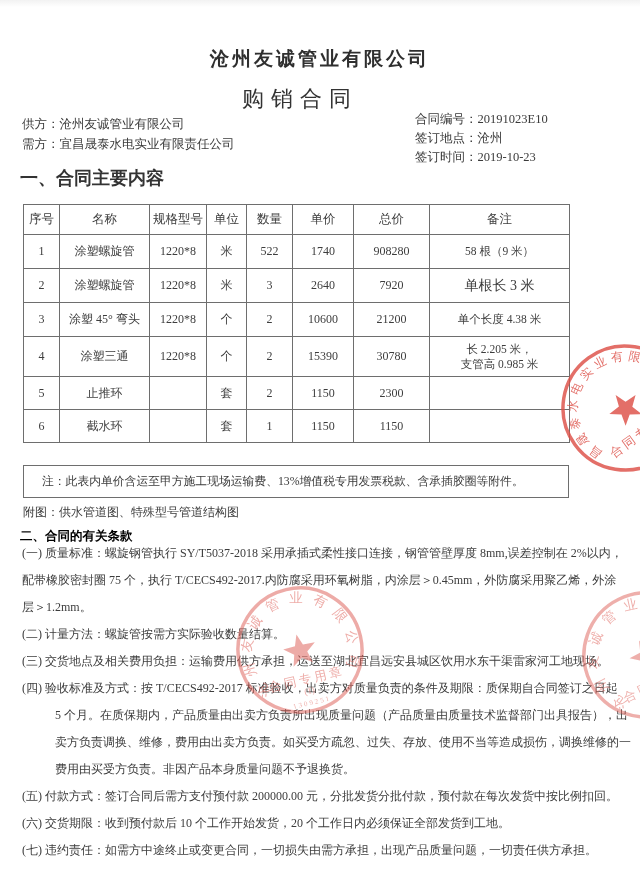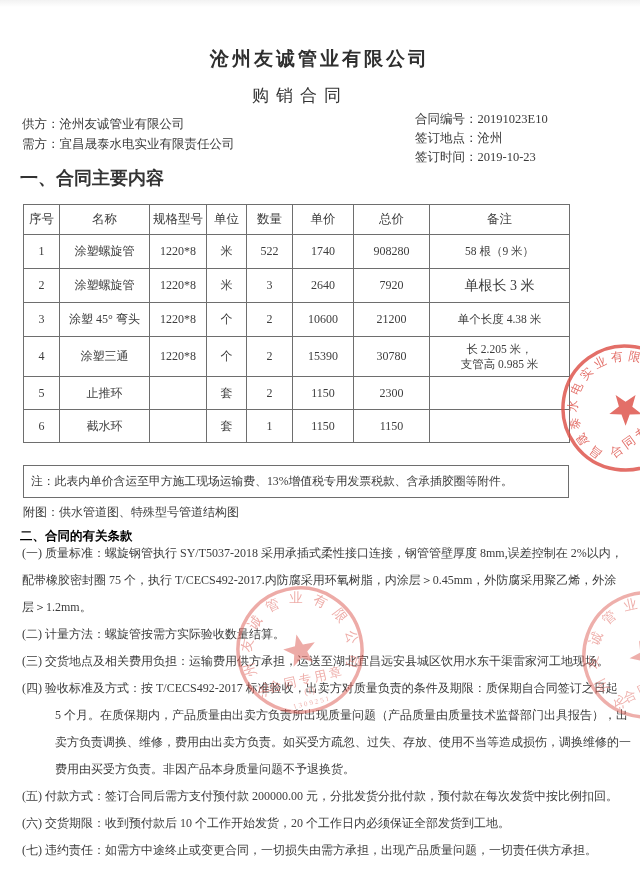--- a/index.html
+++ b/index.html
@@ -16,21 +16,21 @@
     position: absolute; top: 0; left: 0; width: 640px; height: 7px;
     background: linear-gradient(#f2f2f2, #ffffff);
   }
   .doc-title {
     position: absolute; top: 46px; left: 0; width: 640px;
     text-align: center; font-size: 19px; font-weight: 600;
     letter-spacing: 3px; color: #2f2f2f;
   }
   .doc-subtitle {
     position: absolute; top: 84px; left: 0; width: 600px;
-    text-align: center; font-size: 17px; font-weight: 500;
+    text-align: center; font-size: 22px; font-weight: 500;
     letter-spacing: 7px; color: #333;
   }
   .info-line { position: absolute; font-size: 12.5px; white-space: nowrap; color: #3a3a3a; }
   .supplier { left: 22px; top: 116px; }
   .buyer    { left: 22px; top: 136px; }
   .contract-no { left: 415px; top: 111px; }
   .sign-place  { left: 415px; top: 130px; }
   .sign-date   { left: 415px; top: 149px; }
   .sec1-heading { position: absolute; left: 20px; top: 166px; font-size: 18px; font-weight: 600; color: #333; text-align: center; }
 
@@ -47,21 +47,21 @@
     white-space: pre-line;
     overflow: hidden;
   }
   table.items th { font-size: 12.5px; }
 
   .note-box {
     position: absolute; left: 23px; top: 465px; width: 546px; height: 33px;
     border: 1px solid #6e6e6e;
     font-size: 11.8px; color: #3a3a3a;
     display: flex; align-items: center;
-    padding-left: 7px;
+    padding-left: 18px;
     white-space: nowrap;
   }
   .attachment-line { position: absolute; left: 23px; top: 504px; font-size: 12px; color: #3a3a3a; white-space: nowrap; }
   .sec2-heading { position: absolute; left: 20px; top: 528px; font-size: 12.5px; font-weight: 600; color: #000000; }
 
   .terms {
     position: absolute; left: 22px; top: 540px; width: 612px;
     font-size: 12px; color: #3c3c3c;
   }
   .terms .term-line { line-height: 27px; white-space: nowrap; }

